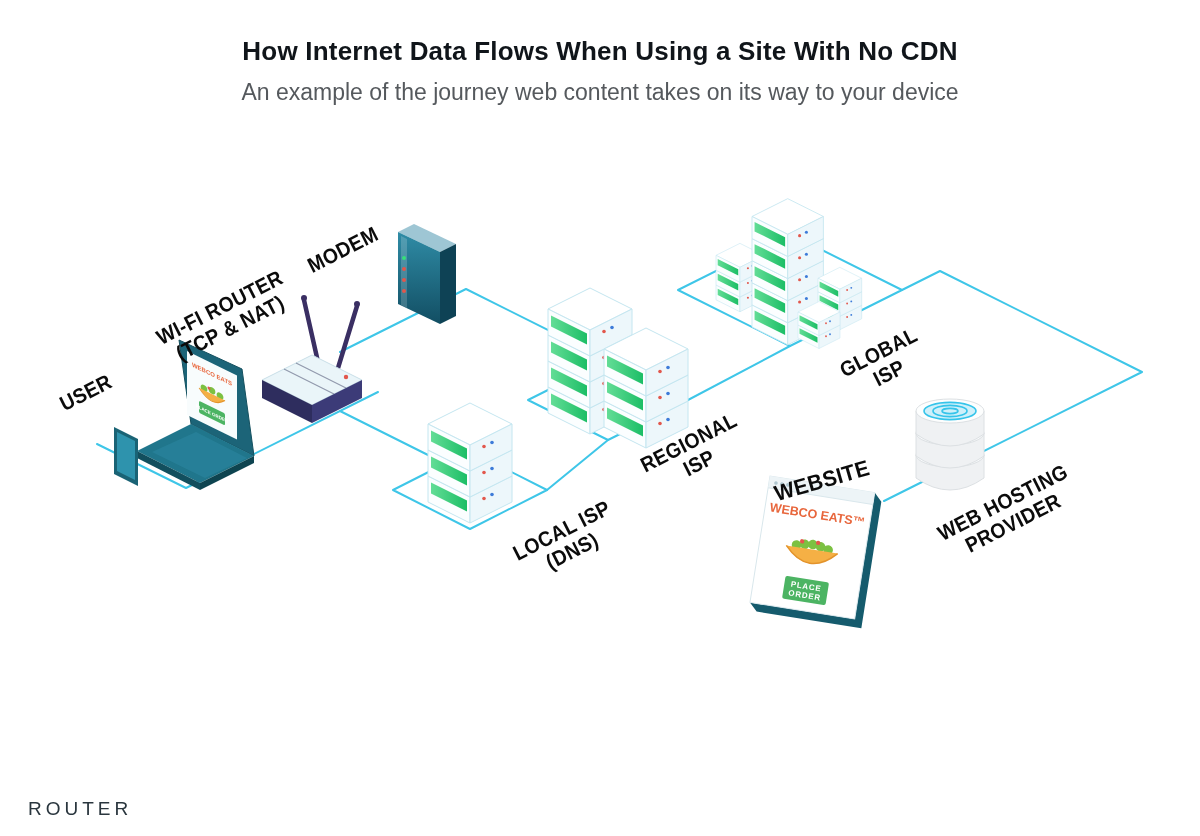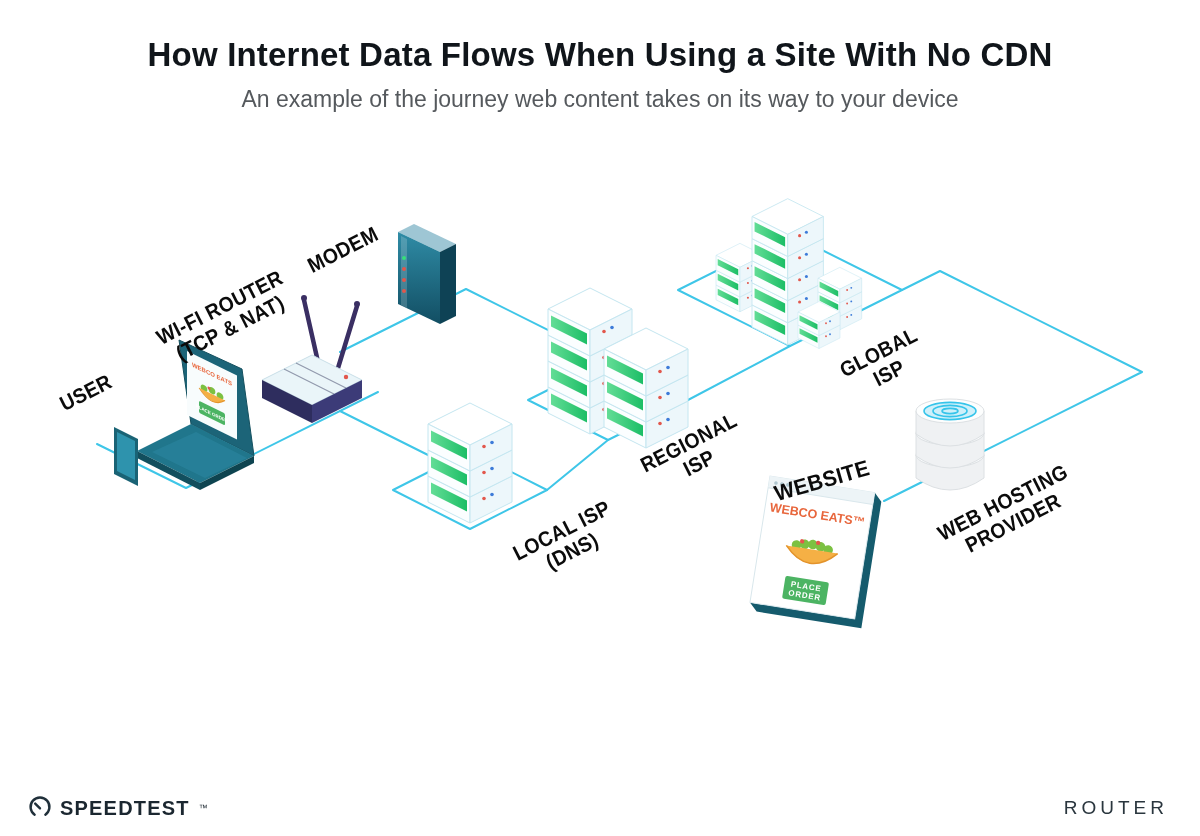--- a/index.html
+++ b/index.html
@@ -1,21 +1,21 @@
 <!DOCTYPE html>
 <html><head>
 <meta charset="utf-8">
 <style>
   html,body { margin:0; padding:0; background:#ffffff; }
   .canvas {
     position:relative; width:1200px; height:836px; background:#ffffff; overflow:hidden;
     font-family:"Liberation Sans","DejaVu Sans",sans-serif;
   }
   .hdr { position:absolute; top:36px; left:0; right:0; text-align:center; }
-  .hdr h1 { margin:0; font-size:33px; font-weight:700; color:#10151a; letter-spacing:.2px; }
+  .hdr h1 { margin:0; font-size:26px; font-weight:700; color:#10151a; letter-spacing:.2px; }
   .hdr p  { margin:12px 0 7px 0; font-size:23px; font-weight:400; color:#55595d; }
 
   svg.scene { position:absolute; left:0; top:0; display:block; }
   svg.scene text { font-family:"Liberation Sans","DejaVu Sans",sans-serif; }
 
   .node-label {
     position:absolute; transform:translate(-50%,-50%) rotate(-27deg) scaleX(.92);
     font-weight:700; font-size:21px; line-height:1.08; letter-spacing:.4px;
     color:#0b0b0b; text-align:center; white-space:nowrap;
   }
@@ -224,26 +224,18 @@
   </div>
   <div class="node-label rot16" style="left:822px; top:481px;">
     <div>WEBSITE</div>
   </div>
   <div class="node-label" style="left:1008px; top:513px;">
     <div>WEB HOSTING</div>
     <div>PROVIDER</div>
   </div>
 
   <div class="footer">
-    <div class="speedtest">
-      <svg viewBox="0 0 26 26">
-        <path d="M7.2,20.2 A10.2,10.2 0 1 1 18.8,20.2" fill="none" stroke="#20303A" stroke-width="2.6" stroke-linecap="round"></path>
-        <line x1="13" y1="13.5" x2="7.8" y2="8.2" stroke="#20303A" stroke-width="2.6" stroke-linecap="round"></line>
-      </svg>
-      <span class="st-text">SPEEDTEST</span>
-        <sup class="tm">™</sup>
-    </div>
     <div class="ookla">
       <span>ROUTER</span>
     </div>
   </div>
 
 </div>
 
 </body></html>

